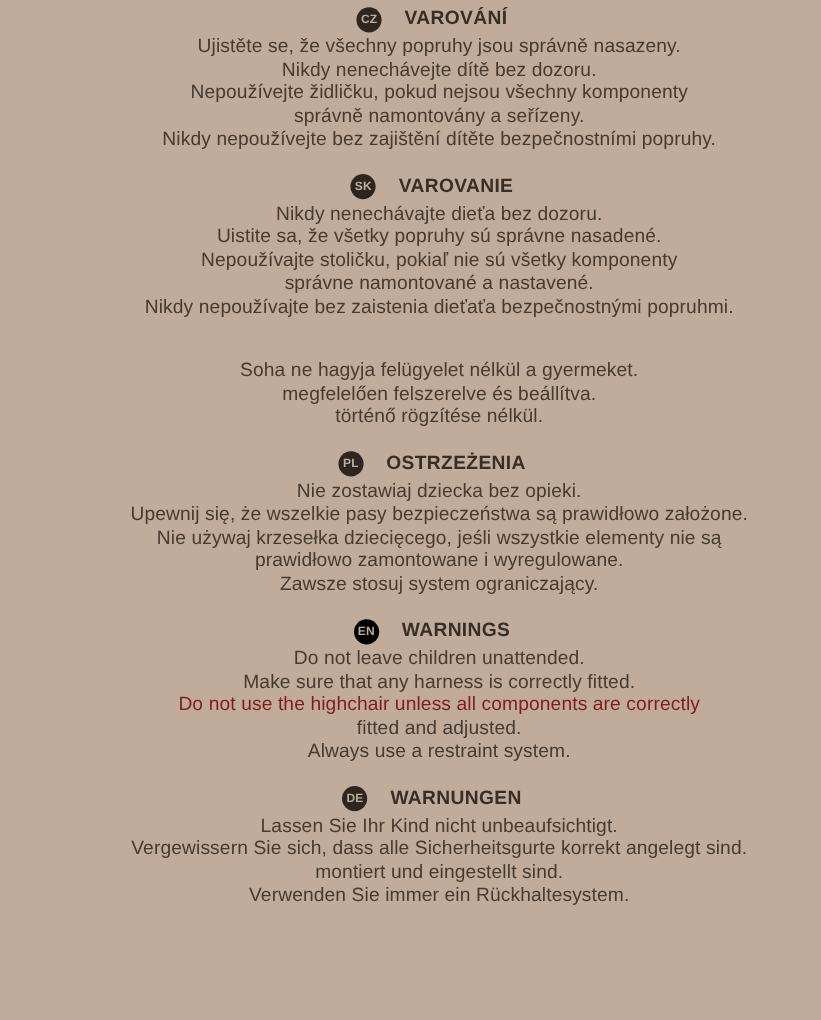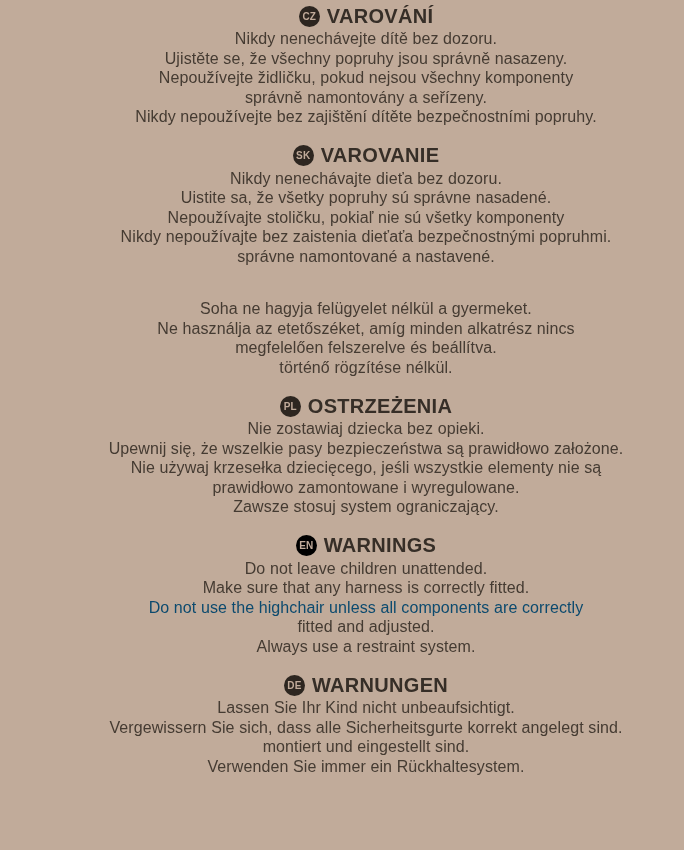--- a/index.html
+++ b/index.html
@@ -31,67 +31,66 @@
     border-radius: 50%;
     font-size: 10px;
     font-weight: bold;
     display: flex;
     align-items: center;
     justify-content: center;
     letter-spacing: 0.2px;
     flex: 0 0 auto;
   }
   .section-title {
-    margin: 0;
-    font-size: 20px;
+    margin: 12px;
+    font-size: 16px;
     font-weight: bold;
     letter-spacing: 0.3px;
   }
   .warning-line {
     font-size: 16px;
     line-height: 19.5px;
     letter-spacing: 0.1px;
   }
 </style>
 </head>
 <body style="background: rgb(193, 171, 154);">
 
 <div class="page">
   <section class="warning-section">
     <div class="section-header">
       <span class="lang-badge" style="background: rgb(45, 38, 32); color: rgb(193, 171, 154);">CZ</span>
       <h2 class="section-title" style="color: rgb(54, 46, 39);">VAROVÁNÍ</h2>
     </div>
     <div class="section-lines">
+        <div class="warning-line" style="color: rgb(69, 59, 50);">Ujistěte se, že všechny popruhy jsou správně nasazeny.</div>
         <div class="warning-line" style="color: rgb(69, 59, 50);">Nikdy nenechávejte dítě bez dozoru.</div>
-        <div class="warning-line" style="color: rgb(69, 59, 50);">Ujistěte se, že všechny popruhy jsou správně nasazeny.</div>
         <div class="warning-line" style="color: rgb(69, 59, 50);">Nepoužívejte židličku, pokud nejsou všechny komponenty</div>
         <div class="warning-line" style="color: rgb(69, 59, 50);">správně namontovány a seřízeny.</div>
         <div class="warning-line" style="color: rgb(69, 59, 50);">Nikdy nepoužívejte bez zajištění dítěte bezpečnostními popruhy.</div>
       </div>
   </section>
 
   <section class="warning-section">
     <div class="section-header">
       <span class="lang-badge" style="background: rgb(45, 38, 32); color: rgb(193, 171, 154);">SK</span>
       <h2 class="section-title" style="color: rgb(54, 46, 39);">VAROVANIE</h2>
     </div>
     <div class="section-lines">
         <div class="warning-line" style="color: rgb(69, 59, 50);">Nikdy nenechávajte dieťa bez dozoru.</div>
         <div class="warning-line" style="color: rgb(69, 59, 50);">Uistite sa, že všetky popruhy sú správne nasadené.</div>
         <div class="warning-line" style="color: rgb(69, 59, 50);">Nepoužívajte stoličku, pokiaľ nie sú všetky komponenty</div>
+        <div class="warning-line" style="color: rgb(69, 59, 50);">správne namontované a nastavené.</div>
         <div class="warning-line" style="color: rgb(69, 59, 50);">Nikdy nepoužívajte bez zaistenia dieťaťa bezpečnostnými popruhmi.</div>
-        <div class="warning-line" style="color: rgb(69, 59, 50);">správne namontované a nastavené.</div>
       </div>
   </section>
 
   <section class="warning-section">
     <div class="section-lines">
         <div class="warning-line" style="color: rgb(69, 59, 50); margin-top: 33px;">Soha ne hagyja felügyelet nélkül a gyermeket.</div>
-        <div class="warning-line" style="color: rgb(69, 59, 50);">Ne használja az etetőszéket, amíg minden alkatrész nincs</div>
         <div class="warning-line" style="color: rgb(69, 59, 50);">megfelelően felszerelve és beállítva.</div>
         <div class="warning-line" style="color: rgb(69, 59, 50);">történő rögzítése nélkül.</div>
       </div>
   </section>
 
   <section class="warning-section">
     <div class="section-header">
       <span class="lang-badge" style="background: rgb(45, 38, 32); color: rgb(193, 171, 154);">PL</span>
       <h2 class="section-title" style="color: rgb(54, 46, 39);">OSTRZEŻENIA</h2>
     </div>
@@ -105,21 +104,21 @@
   </section>
 
   <section class="warning-section">
     <div class="section-header">
       <span class="lang-badge" style="background: #000000; color: rgb(193, 171, 154);">EN</span>
       <h2 class="section-title" style="color: rgb(54, 46, 39);">WARNINGS</h2>
     </div>
     <div class="section-lines">
         <div class="warning-line" style="color: rgb(69, 59, 50);">Do not leave children unattended.</div>
         <div class="warning-line" style="color: rgb(69, 59, 50);">Make sure that any harness is correctly fitted.</div>
-        <div class="warning-line" style="color: #0c4a6e;">Do not use the highchair unless all components are correctly</div>
+        <div class="warning-line" style="color: #7f1d1d;">Do not use the highchair unless all components are correctly</div>
         <div class="warning-line" style="color: rgb(69, 59, 50);">fitted and adjusted.</div>
         <div class="warning-line" style="color: rgb(69, 59, 50);">Always use a restraint system.</div>
       </div>
   </section>
 
   <section class="warning-section">
     <div class="section-header">
       <span class="lang-badge" style="background: rgb(45, 38, 32); color: rgb(193, 171, 154);">DE</span>
       <h2 class="section-title" style="color: rgb(54, 46, 39);">WARNUNGEN</h2>
     </div>

